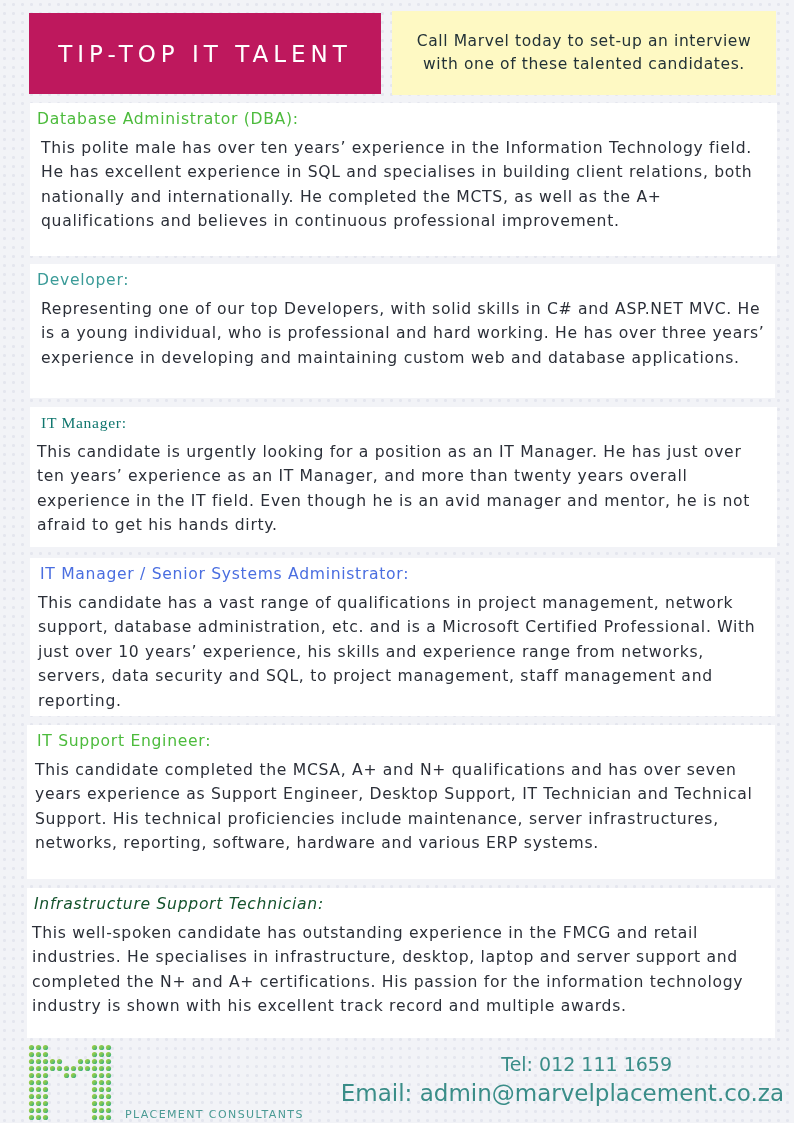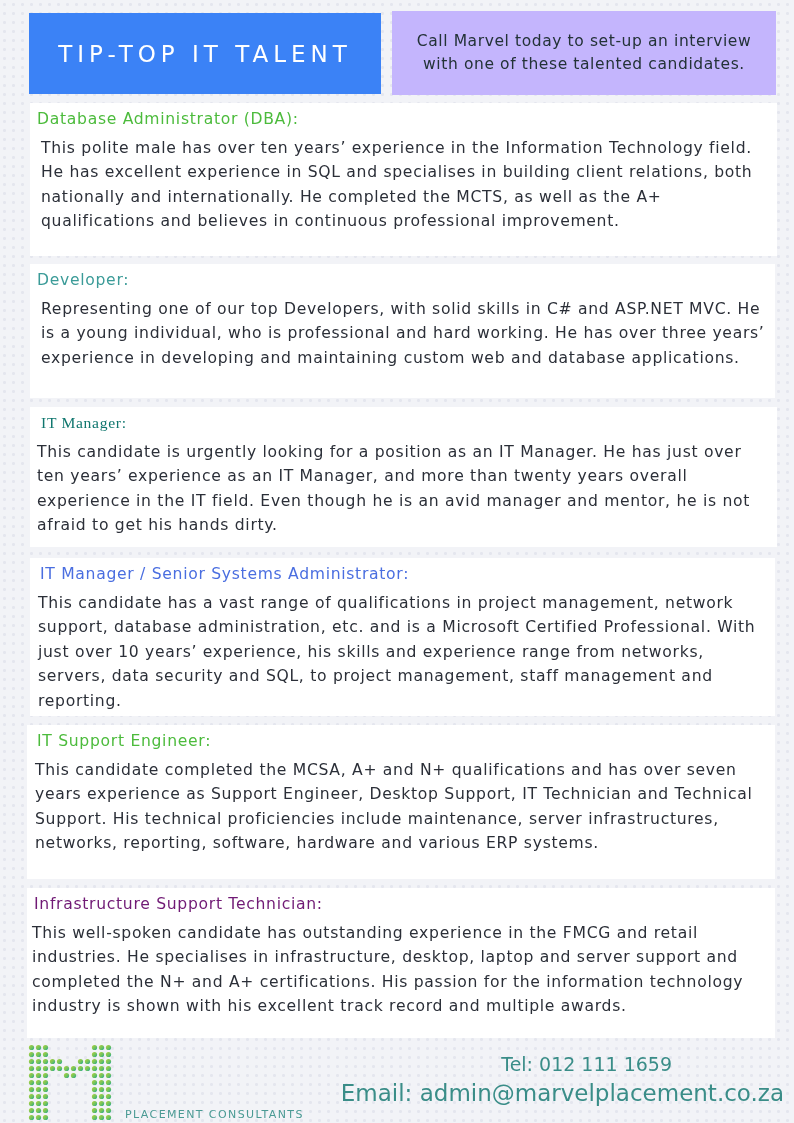--- a/index.html
+++ b/index.html
@@ -6,27 +6,27 @@
   body {
     width: 794px; height: 1123px; overflow: hidden; position: relative;
     background-color: #f2f3f7;
     background-image: radial-gradient(circle, #e4e6ee 1.3px, transparent 1.6px);
     background-size: 9px 9px;
     font-family: "DejaVu Sans", sans-serif;
     color: #2b2f38;
   }
   .header-title {
     position: absolute; left: 29px; top: 13px; width: 352px; height: 81px;
-    background: #3b82f6; color: #fff;
+    background: #be185d; color: #fff;
     display: flex; align-items: center; justify-content: center;
     font-size: 23px; letter-spacing: 5px; font-weight: normal;
   }
   .header-cta {
     position: absolute; left: 392px; top: 11px; width: 384px; height: 84px;
-    background: #c4b5fd; color: #233237;
+    background: #fef9c3; color: #233237;
     display: flex; align-items: center; justify-content: center; text-align: center;
     font-size: 15.5px; line-height: 23px; letter-spacing: 0.6px; padding: 0 6px; box-sizing: border-box;
   }
   .card {
     position: absolute; background: #ffffff; box-sizing: border-box;
     padding: 4px 6px 0 7px;
     font-size: 15.6px; line-height: 24.5px; letter-spacing: 0.7px; color: #2b2f38;
   }
   .card .title { font-size: 15.6px; letter-spacing: 0.7px; }
   .card .body { margin: 4px; }
@@ -74,21 +74,21 @@
   <div class="title" style="color:#4a6ee0;">IT Manager / Senior Systems Administrator:</div>
   <p class="body" style="margin-left:-2px;">This candidate has a vast range of qualifications in project management, network support, database administration, etc. and is a Microsoft Certified Professional. With just over 10 years’ experience, his skills and experience range from networks, servers, data security and SQL, to project management, staff management and reporting.</p>
 </div>
 
 <div class="card" style="left:27px;top:725px;width:748px;height:154px;padding-left:10px;">
   <div class="title" style="color:#4cbb3c;">IT Support Engineer:</div>
   <p class="body" style="margin-left:-2px;">This candidate completed the MCSA, A+ and N+ qualifications and has over seven years experience as Support Engineer, Desktop Support, IT Technician and Technical Support. His technical proficiencies include maintenance, server infrastructures, networks, reporting, software, hardware and various ERP systems.</p>
 </div>
 
 <div class="card" style="left:27px;top:888px;width:748px;height:150px;padding-left:7px;">
-  <div class="title" style="color:#701a75;">Infrastructure Support Technician:</div>
+  <div class="title" style="color:#14532d;font-style:italic;">Infrastructure Support Technician:</div>
   <p class="body" style="margin-left:-2px;">This well-spoken candidate has outstanding experience in the FMCG and retail industries. He specialises in infrastructure, desktop, laptop and server support and completed the N+ and A+ certifications. His passion for the information technology industry is shown with his excellent track record and multiple awards.</p>
 </div>
 
 <div class="footer-logo">
   <svg width="90" height="78" viewBox="0 0 90 78" style="position:absolute;left:0;top:0;">
     <defs>
       <linearGradient id="mg" x1="0" y1="0" x2="1" y2="1">
         <stop offset="0" stop-color="#b4d43a"></stop>
         <stop offset="0.6" stop-color="#6cc060"></stop>
         <stop offset="1" stop-color="#17a39b"></stop>

